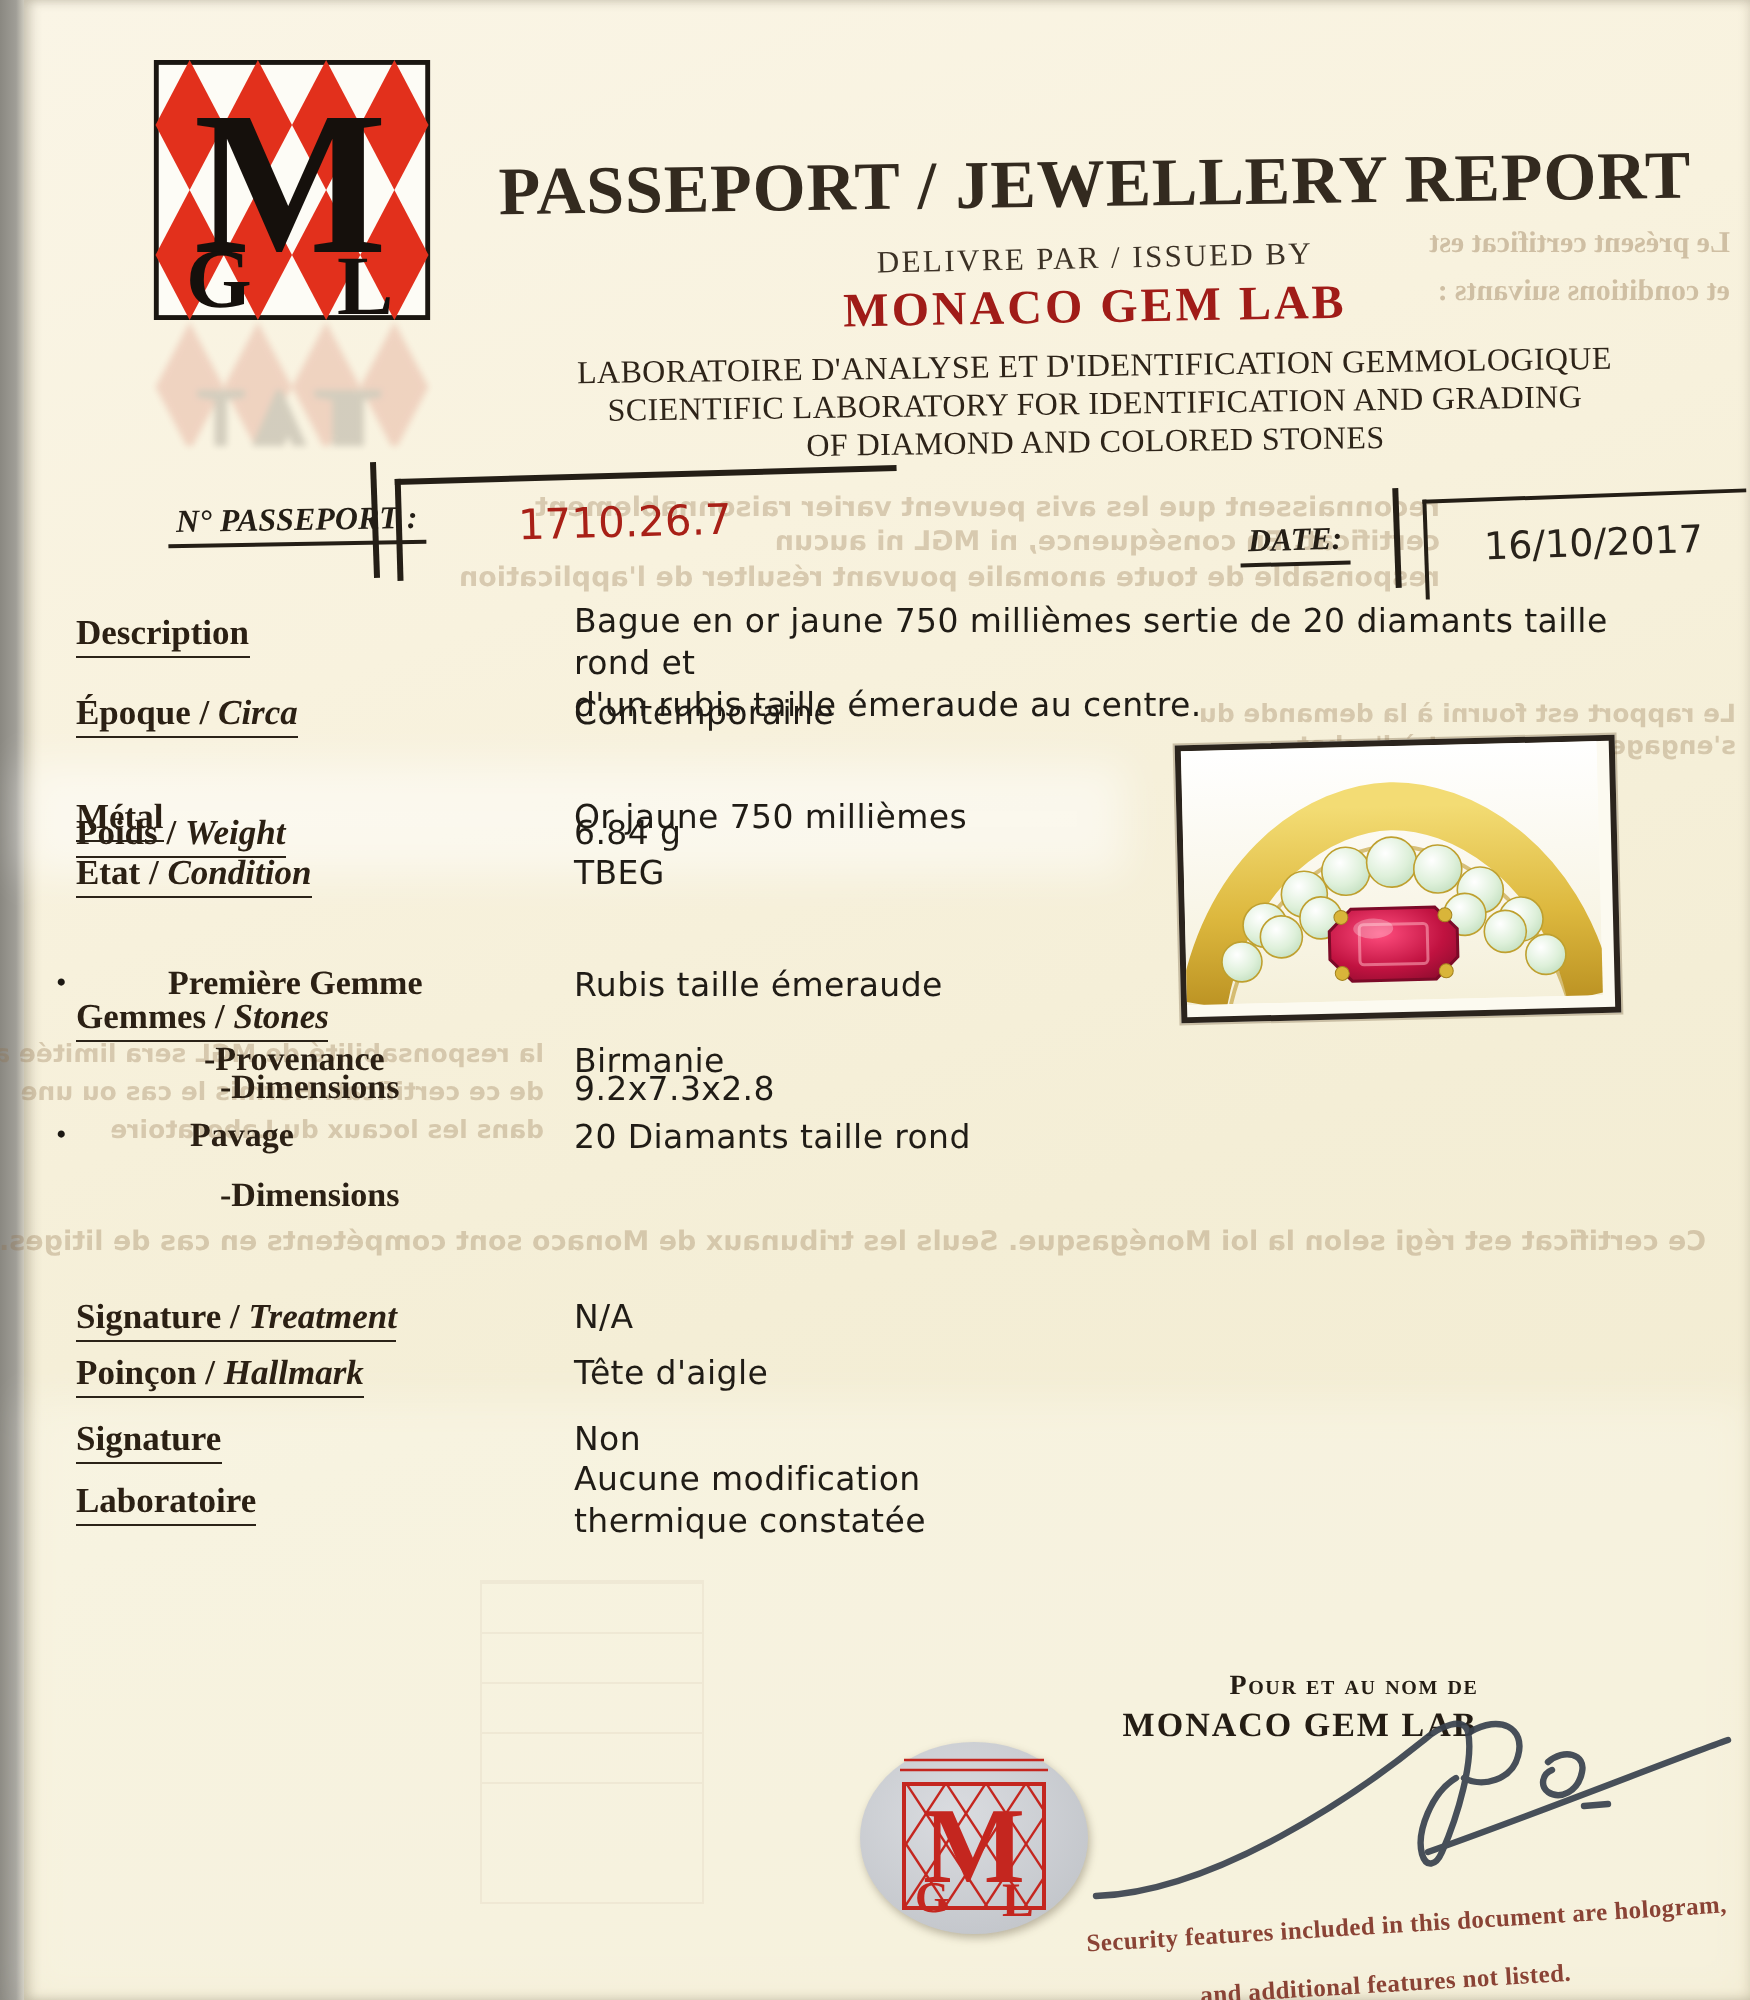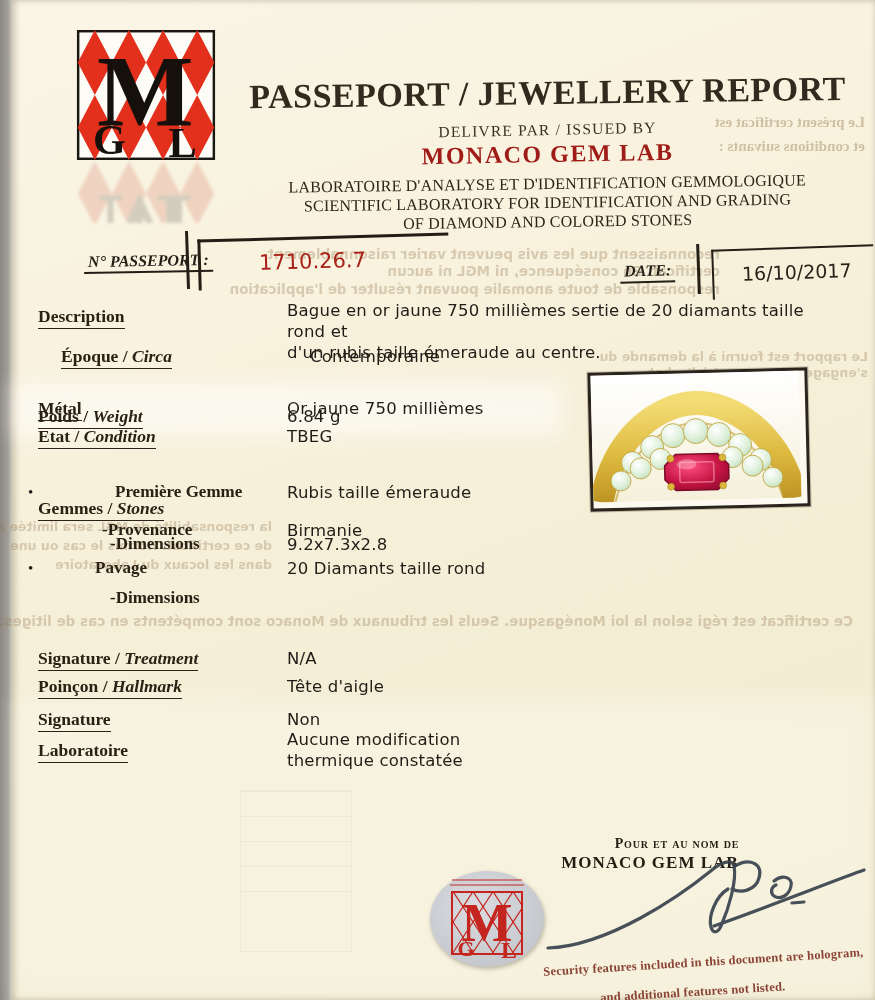--- a/index.html
+++ b/index.html
@@ -147,42 +147,42 @@
     <span class="dval" style="position:absolute;left:28px;top:12px;">16/10/2017</span>
   </div>
 
   <div class="row" style="top:300px;">
     <span class="lab" style="position:relative;top:6px;">Description</span>
     <span class="val wrap">
       <span>Bague en or jaune 750 millièmes sertie de 20 diamants taille rond et</span><br>
       <span>d'un rubis taille émeraude au centre.</span>
     </span>
   </div>
-  <div class="row" style="top:346px;margin-left:23px;">
+  <div class="row" style="top:346px;">
     <span class="lab"><span>Époque</span> / <span class="en">Circa</span></span>
     <span class="val">Contemporaine</span>
   </div>
   <div class="row" style="top:374px;margin-top:32px;">
     <span class="lab"><span>Poids</span> / <span class="en">Weight</span></span>
     <span class="val">6.84 g</span>
   </div>
   <div class="row" style="top:398px;">
     <span class="lab">Métal</span>
     <span class="val">Or jaune 750 millièmes</span>
   </div>
   <div class="row" style="top:426px;">
     <span class="lab"><span>Etat</span> / <span class="en">Condition</span></span>
     <span class="val">TBEG</span>
   </div>
   <div class="row" style="top:454px;margin-top:44px;">
     <span class="lab"><span>Gemmes</span> / <span class="en">Stones</span></span>
   </div>
   <div class="row" style="top:482px;">
     <span class="bullet">•</span>
-    <span class="sublab" style="margin-left:77px;">Première Gemme</span>
+    <span class="sublab" style="margin-left:46px;">Première Gemme</span>
     <span class="val">Rubis taille émeraude</span>
   </div>
   <div class="row" style="top:520px;">
     <span class="sublab" style="margin-left:64px;">-Provenance</span>
     <span class="val">Birmanie</span>
   </div>
   <div class="row" style="top:534px;">
     <span class="sublab" style="margin-left:72px;">-Dimensions</span>
     <span class="val">9.2x7.3x2.8</span>
   </div>

